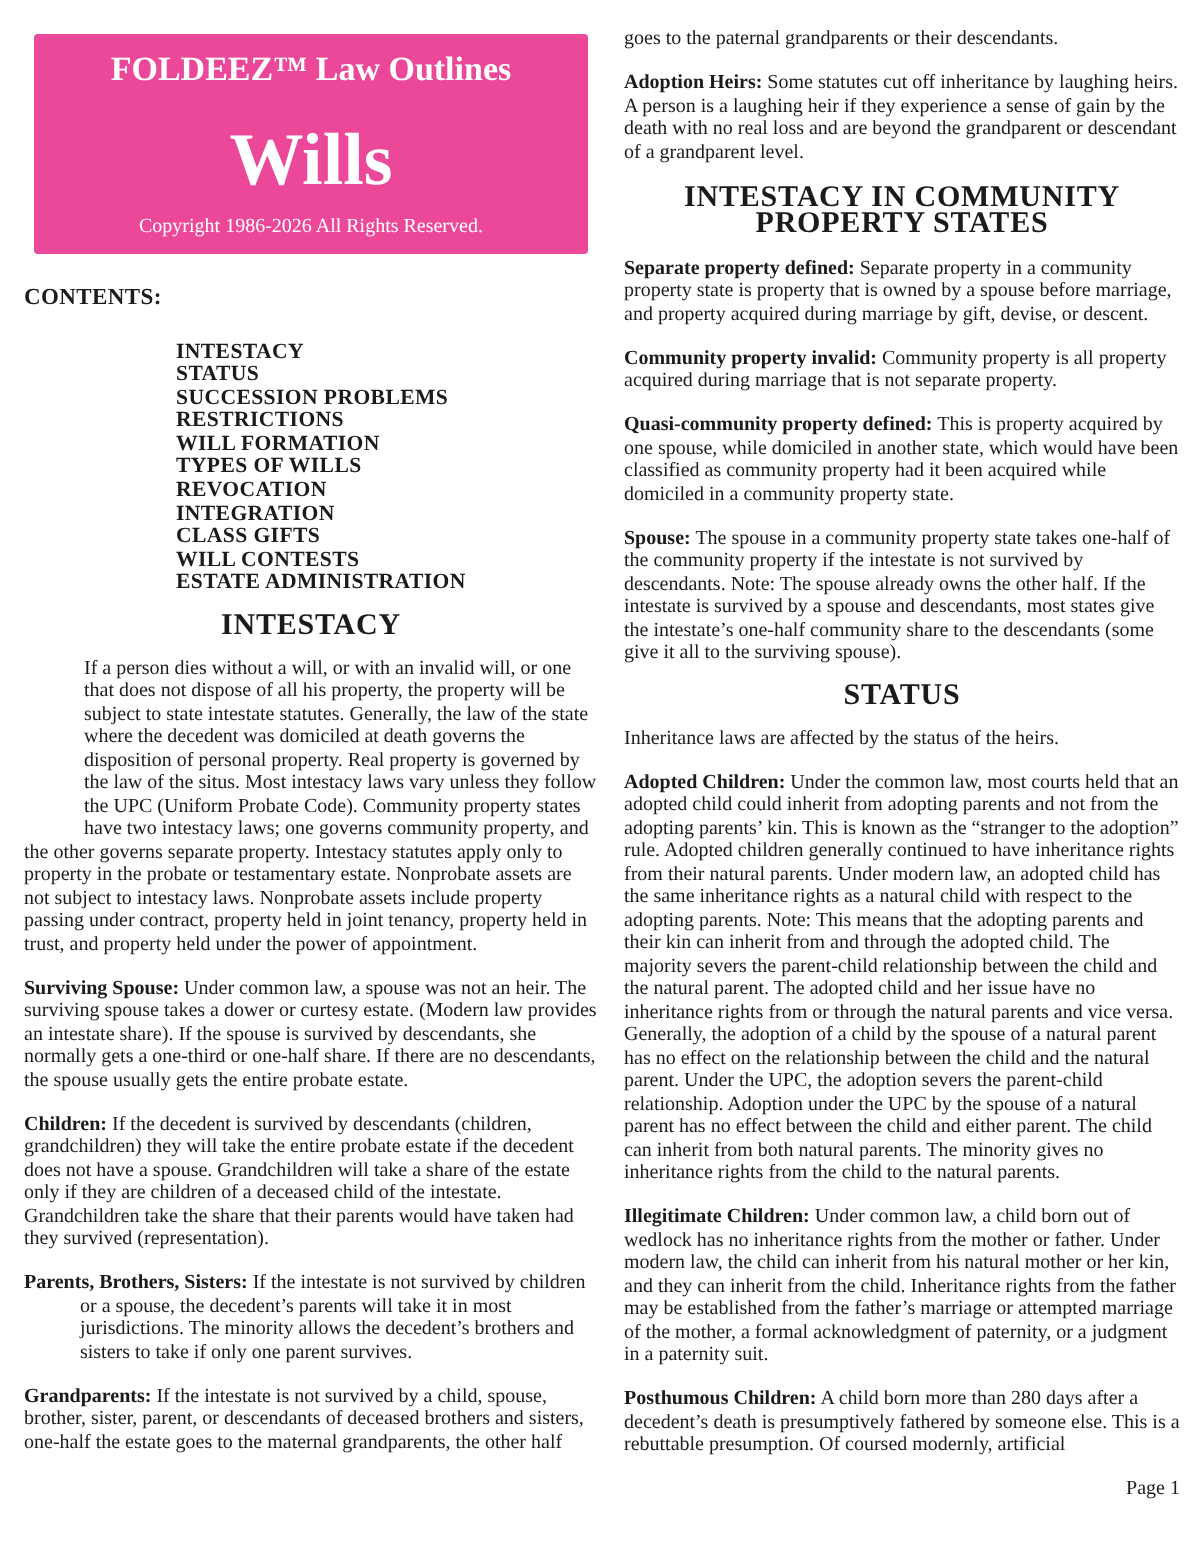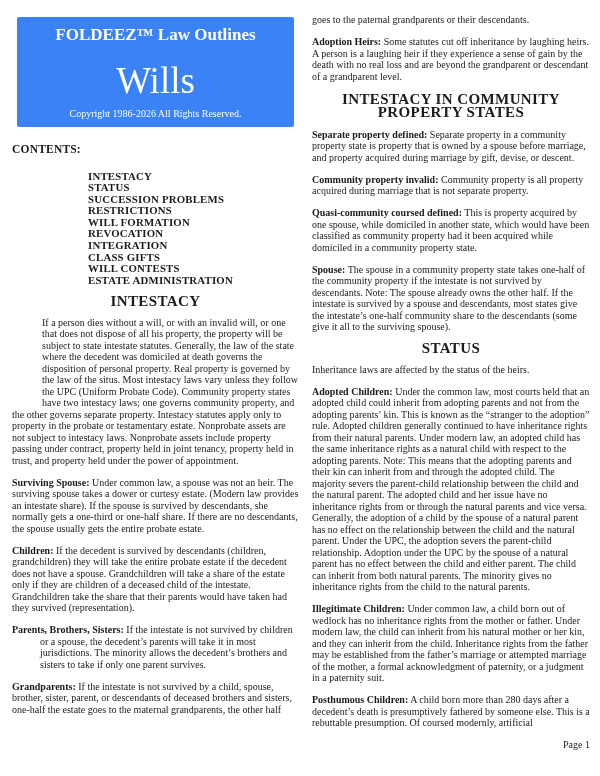--- a/index.html
+++ b/index.html
@@ -15,33 +15,33 @@
     line-height: 11.5px;
     color: #1b1b1b;
     overflow: hidden;
   }
   .col { box-sizing: border-box; }
   .col-left  { width: 287px; flex: 0 0 287px; }
   .col-right { flex: 1 1 auto; }
 
   
   .brand-box {
-    background: #3b82f6;
+    background: #ec4899;
     color: #ffffff;
     height: 110px;
     margin: 3px 5px 0 5px;
     display: flex;
     flex-direction: column;
     align-items: center;
     justify-content: center;
     text-align: center;
     border-radius: 2px;
   }
   .brand-line  { font-weight: bold; font-size: 17px; line-height: 19px; }
-  .brand-title { font-weight: normal; font-size: 37px; line-height: 40px; margin: 17px 0 7px; }
+  .brand-title { font-weight: bold; font-size: 37px; line-height: 40px; margin: 17px 0 7px; }
   .brand-copy  { font-size: 10px; line-height: 11px; }
 
   
   .contents-heading { font-weight: bold; font-size: 11.5px; margin-top: 17px; letter-spacing: 0.2px; }
   .contents-list { margin: 15px 0 0 76px; font-weight: bold; font-size: 10.8px; line-height: 11.6px; letter-spacing: 0.2px; }
 
   
   .section-heading {
     text-align: center; font-weight: bold; font-size: 15px;
     letter-spacing: 0.4px; margin: 10px 0 9px;
@@ -67,20 +67,21 @@
     </div>
 
     <div class="contents-heading">CONTENTS:</div>
 
     <div class="contents-list">
       <div>INTESTACY</div>
       <div>STATUS</div>
       <div>SUCCESSION PROBLEMS</div>
       <div>RESTRICTIONS</div>
       <div>WILL FORMATION</div>
+      <div>TYPES OF WILLS</div>
       <div>REVOCATION</div>
       <div>INTEGRATION</div>
       <div>CLASS GIFTS</div>
       <div>WILL CONTESTS</div>
       <div>ESTATE ADMINISTRATION</div>
     </div>
 
     <div class="section-heading">INTESTACY</div>
 
     <p class="para"><span class="wrap-float"></span><span>If a person dies without a will, or with an invalid will, or one that does not dispose of all his property, the property will be subject to state intestate statutes. Generally, the law of the state where the decedent was domiciled at death governs the disposition of personal property. Real property is governed by the law of the situs. Most intestacy laws vary unless they follow the UPC (Uniform Probate Code). Community property states have two intestacy laws; one governs community property, and the other governs separate property. Intestacy statutes apply only to property in the probate or testamentary estate. Nonprobate assets are not subject to intestacy laws. Nonprobate assets include property passing under contract, property held in joint tenancy, property held in trust, and property held under the power of appointment.</span></p>
@@ -103,21 +104,21 @@
 
     <div class="section-heading">
       <span class="hline">INTESTACY IN COMMUNITY</span>
       <span class="hline">PROPERTY STATES</span>
     </div>
 
     <p class="para"><b class="term">Separate property defined:</b> <span>Separate property in a community property state is property that is owned by a spouse before marriage, and property acquired during marriage by gift, devise, or descent.</span></p>
 
     <p class="para"><b class="term">Community property invalid:</b> <span>Community property is all property acquired during marriage that is not separate property.</span></p>
 
-    <p class="para"><b class="term">Quasi-community coursed defined:</b> <span>This is property acquired by one spouse, while domiciled in another state, which would have been classified as community property had it been acquired while domiciled in a community property state.</span></p>
+    <p class="para"><b class="term">Quasi-community property defined:</b> <span>This is property acquired by one spouse, while domiciled in another state, which would have been classified as community property had it been acquired while domiciled in a community property state.</span></p>
 
     <p class="para"><b class="term">Spouse:</b> <span>The spouse in a community property state takes one-half of the community property if the intestate is not survived by descendants. Note: The spouse already owns the other half. If the intestate is survived by a spouse and descendants, most states give the intestate’s one-half community share to the descendants (some give it all to the surviving spouse).</span></p>
 
     <div class="section-heading">STATUS</div>
 
     <p class="para">Inheritance laws are affected by the status of the heirs.</p>
 
     <p class="para"><b class="term">Adopted Children:</b> <span>Under the common law, most courts held that an adopted child could inherit from adopting parents and not from the adopting parents’ kin. This is known as the “stranger to the adoption” rule. Adopted children generally continued to have inheritance rights from their natural parents. Under modern law, an adopted child has the same inheritance rights as a natural child with respect to the adopting parents. Note: This means that the adopting parents and their kin can inherit from and through the adopted child. The majority severs the parent-child relationship between the child and the natural parent. The adopted child and her issue have no inheritance rights from or through the natural parents and vice versa. Generally, the adoption of a child by the spouse of a natural parent has no effect on the relationship between the child and the natural parent. Under the UPC, the adoption severs the parent-child relationship. Adoption under the UPC by the spouse of a natural parent has no effect between the child and either parent. The child can inherit from both natural parents. The minority gives no inheritance rights from the child to the natural parents.</span></p>
 
     <p class="para"><b class="term">Illegitimate Children:</b> <span>Under common law, a child born out of wedlock has no inheritance rights from the mother or father. Under modern law, the child can inherit from his natural mother or her kin, and they can inherit from the child. Inheritance rights from the father may be established from the father’s marriage or attempted marriage of the mother, a formal acknowledgment of paternity, or a judgment in a paternity suit.</span></p>

